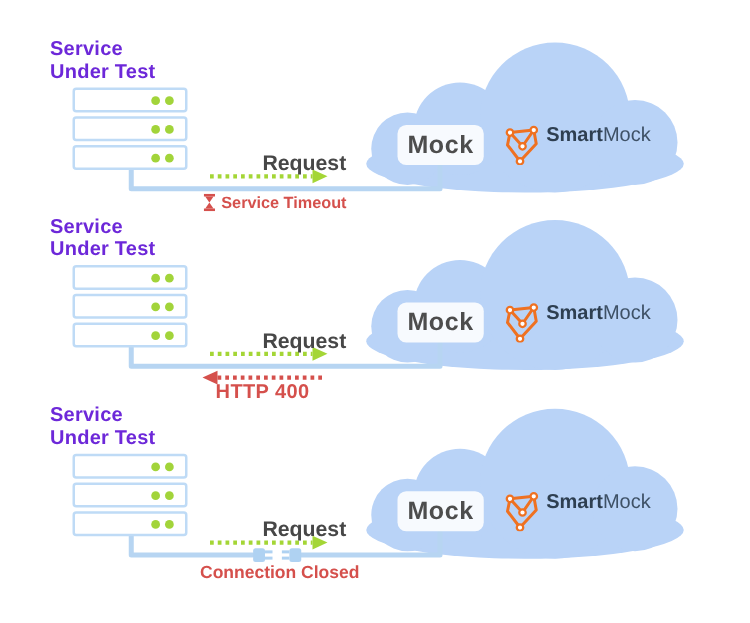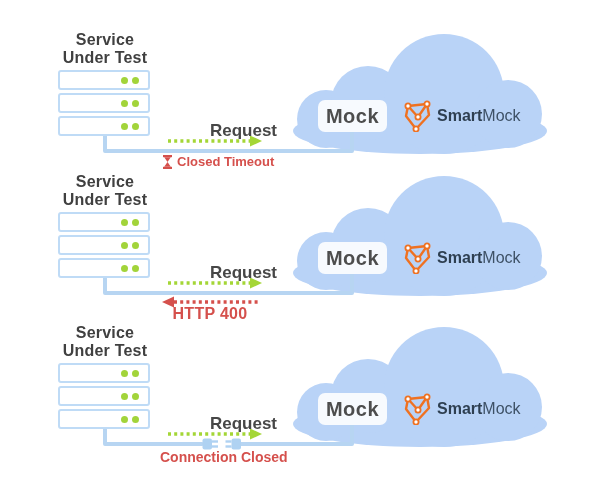--- a/index.html
+++ b/index.html
@@ -3,31 +3,31 @@
 <meta charset="utf-8">
 <style>
   html,body{margin:0;padding:0;background:#fff;}
   .canvas{position:relative;width:600px;height:498px;background:#ffffff;
           font-family:"Liberation Sans",sans-serif;overflow:hidden;}
   .row{position:absolute;left:0;width:600px;height:175px;}
   .row--timeout{top:0;}
   .row--http500{top:142px;}
   .row--closed{top:293px;}
   .gfx{position:absolute;left:0;top:0;}
-  .svc{position:absolute;left:40px;top:31px;width:130px;text-align:center;
-       font-size:16px;font-weight:800;color:#404040;line-height:18px;letter-spacing:.2px;}
+  .svc{position:absolute;left:40px;top:31px;width:130px;
+       font-size:16px;font-weight:800;color:#6d28d9;line-height:18px;letter-spacing:.2px;}
   .server{position:absolute;left:58px;top:70px;width:92px;display:flex;flex-direction:column;gap:3px;}
   .slat{height:20px;background:#fff;border:2.4px solid #BFDBF6;border-radius:3px;
         display:flex;align-items:center;justify-content:flex-end;gap:4px;
         padding-right:9px;box-sizing:border-box;}
   .dot{width:7px;height:7px;border-radius:50%;background:#A2D43A;}
   .mock{position:absolute;left:318px;top:100px;width:69px;height:32px;background:#F7FAFE;
         border-radius:7px;display:flex;align-items:center;justify-content:center;
         font-size:20px;font-weight:600;color:#4D4D4D;letter-spacing:.5px;}
-  .brand{position:absolute;left:402px;top:100px;display:flex;align-items:center;gap:5px;}
+  .brand{position:absolute;left:402px;top:100px;display:flex;gap:5px;}
   .brand-text{font-size:16px;color:#2E3F51;white-space:nowrap;}
   .brand-text .bold{font-weight:800;color:#2E3F51;}
   .brand-text .light{font-weight:400;color:#3E5166;}
   .req{position:absolute;left:167px;top:121px;width:110px;text-align:right;
        font-size:17px;font-weight:800;color:#474747;}
   .err{position:absolute;color:#D5504C;font-weight:800;}
   .err-1{left:163px;top:154px;font-size:13px;display:flex;align-items:center;gap:5px;}
   .err-2{left:160px;top:163px;width:100px;text-align:center;font-size:16px;letter-spacing:.3px;}
   .err-3{left:160px;top:156px;width:132px;font-size:14px;}
 </style>
@@ -70,21 +70,21 @@
         </div>
     </div>
     <div class="req">Request</div>
     <div class="err err-1">
       <svg width="9" height="14" viewBox="0 0 9 14" fill="#D5504C">
         <rect x="0" y="0" width="9" height="2.2"></rect>
         <rect x="0" y="11.8" width="9" height="2.2"></rect>
         <path d="M1.2,2.2 L7.8,2.2 L4.5,7 Z"></path>
         <path d="M1.2,11.8 L7.8,11.8 L4.5,7 Z"></path>
       </svg>
-      <span>Closed Timeout</span>
+      <span>Service Timeout</span>
     </div>
     <div class="mock">Mock</div>
     <div class="brand">
       <svg width="30" height="32" viewBox="0 0 30 32">
         <path d="M6,6 L25,4 L27,15 L14,29 L4,16 Z" fill="none" stroke="#EF7121" stroke-width="2.4" stroke-linejoin="round"></path>
         <path d="M6,6 L16,17 M25,4 L16,17" fill="none" stroke="#EF7121" stroke-width="2.4" stroke-linecap="round"></path>
         <circle cx="6" cy="6" r="2.6" fill="#fff" stroke="#EF7121" stroke-width="1.8"></circle>
         <circle cx="25" cy="4" r="2.6" fill="#fff" stroke="#EF7121" stroke-width="1.8"></circle>
         <circle cx="16" cy="17" r="2.6" fill="#fff" stroke="#EF7121" stroke-width="1.8"></circle>
         <circle cx="14" cy="29" r="2.6" fill="#fff" stroke="#EF7121" stroke-width="1.8"></circle>

